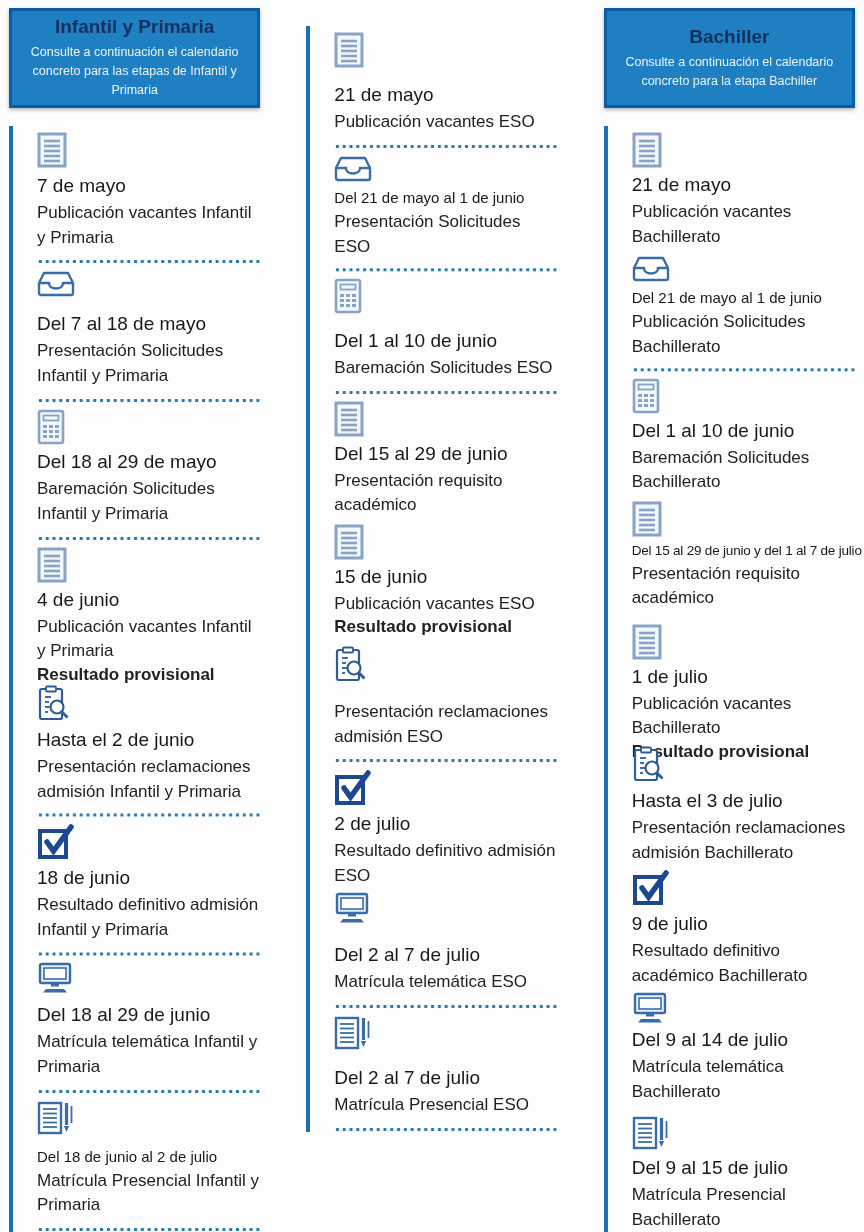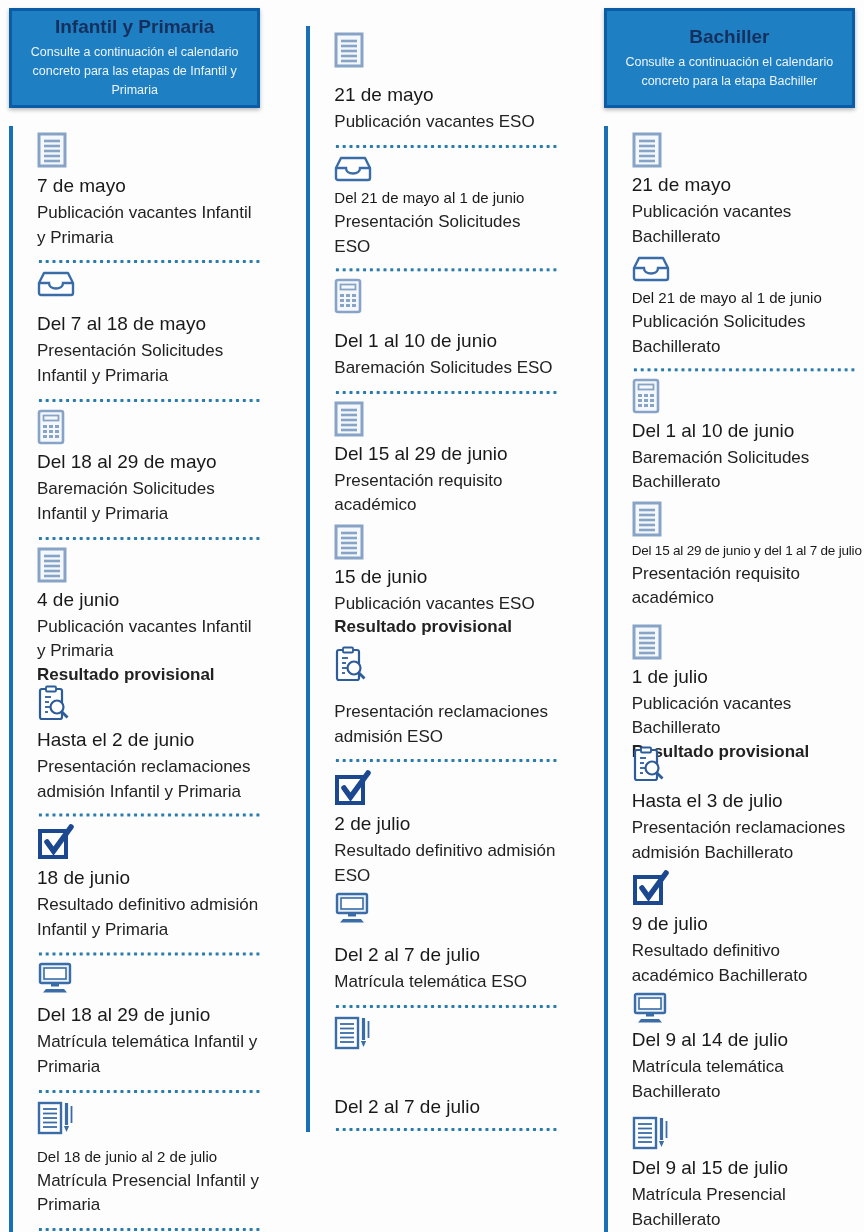--- a/index.html
+++ b/index.html
@@ -319,20 +319,21 @@
                 <line x1="6" y1="13.5" x2="20" y2="13.5"></line>
                 <line x1="6" y1="18" x2="20" y2="18"></line>
                 <line x1="6" y1="22.5" x2="20" y2="22.5"></line>
                 <line x1="6" y1="27" x2="20" y2="27"></line>
               </g>
               <line x1="29.5" y1="3" x2="29.5" y2="25" stroke="#3a6da7" stroke-width="3.2"></line>
               <path d="M29.5 32 l-2.6 -6 h5.2 z" fill="#3a6da7"></path>
               <line x1="34.5" y1="6" x2="34.5" y2="23" stroke="#3a6da7" stroke-width="1.8"></line>
             </svg></div>
     <div class="date">Del 2 al 7 de julio</div>
+    <div class="desc">Matrícula Presencial ESO</div>
     <div class="desc-bold"></div>
     <div class="sep"></div>
   </div>
 </div>
   </div>
 
   <div class="col">
     <div class="hdr">
       <div class="hdr-title">Bachiller</div>
       <div class="hdr-sub">Consulte a continuación el calendario concreto para la etapa Bachiller</div>

